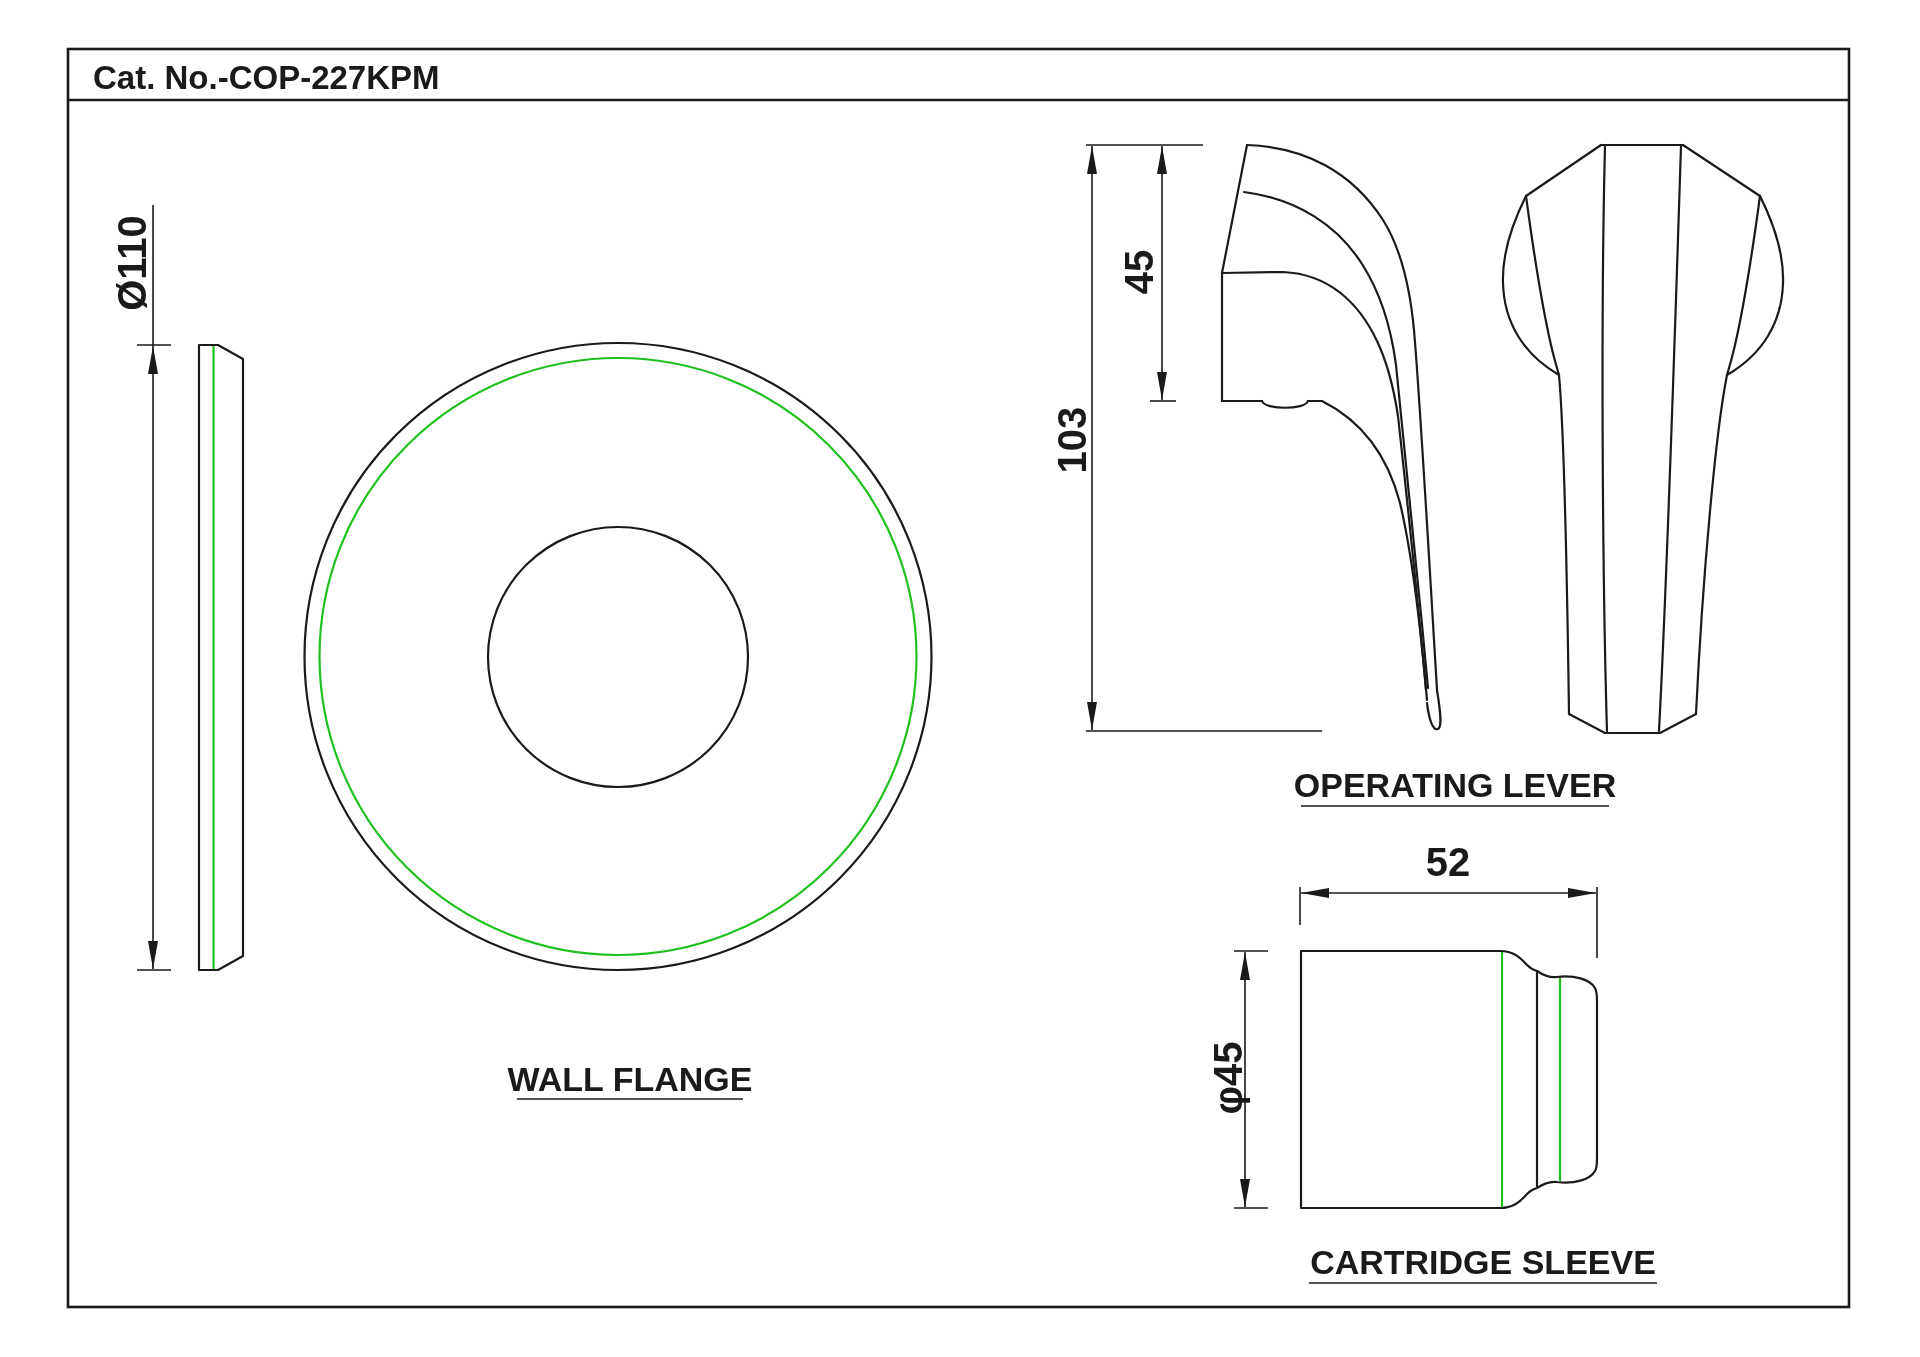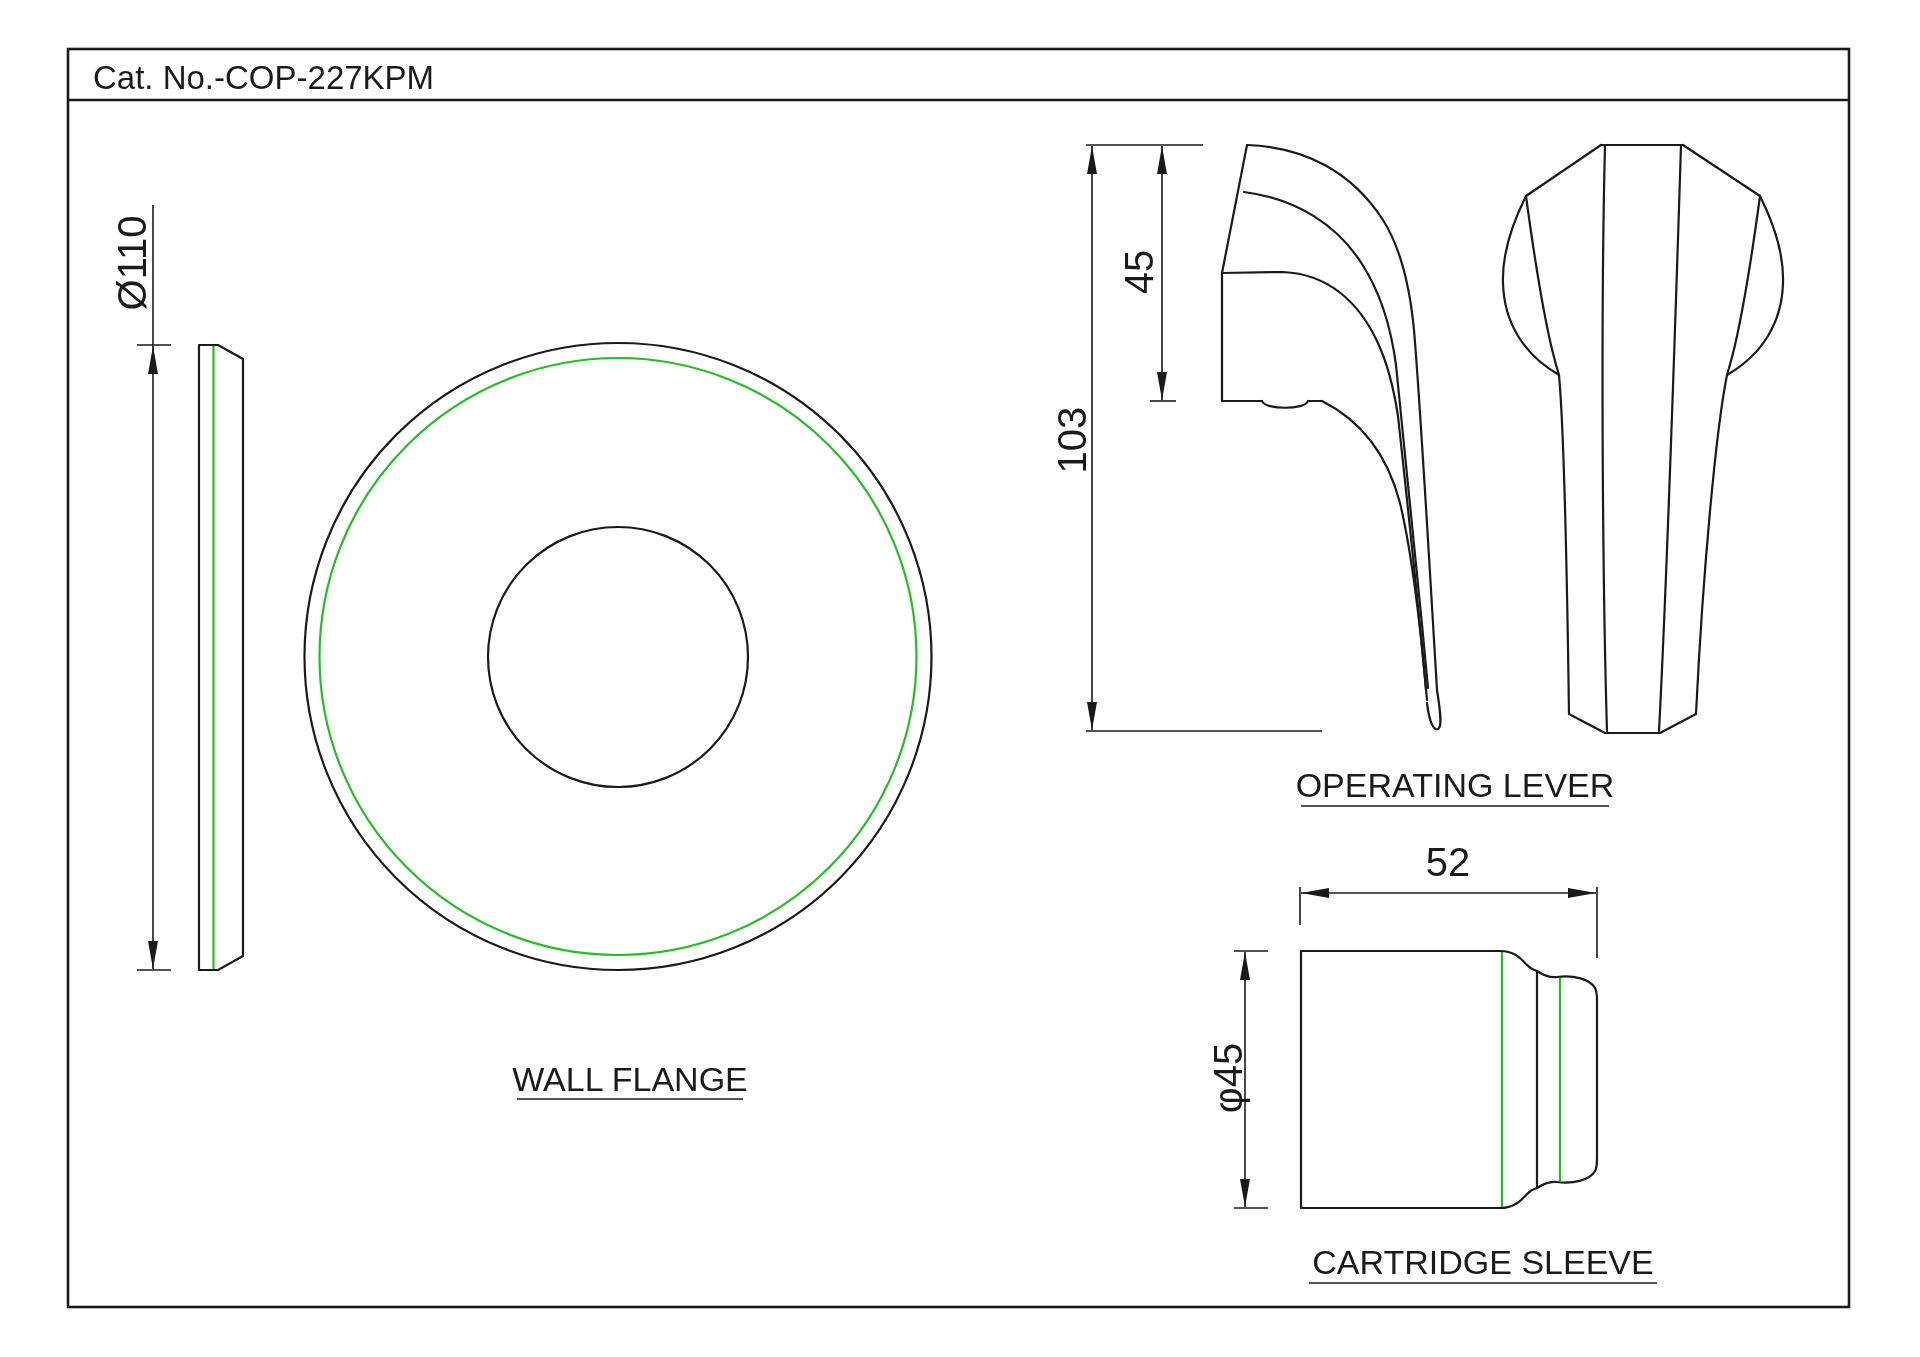--- a/index.html
+++ b/index.html
@@ -1,17 +1,17 @@
 <!DOCTYPE html>
 <html style="--color-line: #1a1a1a; --color-accent: #1fc11f; --color-paper: #ffffff;"><head>
 <meta charset="utf-8">
 <style>
   html,body{margin:0;padding:0;background:#fff;}
   #sheet{position:relative;width:1568px;height:1357px;background:var(--color-paper,#fff);
-         font-family:"Liberation Sans",sans-serif;}
+         font-family:"Liberation Sans",sans-serif;font-weight:bold;}
   svg{display:block;width:1920px;height:1357px;}
   .ln{stroke:var(--color-line,#1a1a1a);fill:none;stroke-width:2.2;stroke-linejoin:round;stroke-linecap:round;}
   .thin{stroke:var(--color-line,#1a1a1a);fill:none;stroke-width:1.6;stroke-linecap:butt;}
   .frame{stroke:var(--color-line,#1a1a1a);fill:none;stroke-width:2.6;}
   .green{stroke:var(--color-accent,#1fc11f);fill:none;stroke-width:2.2;}
   .arrow{fill:var(--color-line,#1a1a1a);stroke:none;}
   .txt{fill:var(--color-line,#1a1a1a);stroke:none;}
   .title-txt{font-size:33px;}
   .dim-txt{font-size:40px;}
   .label-txt{font-size:34px;}

